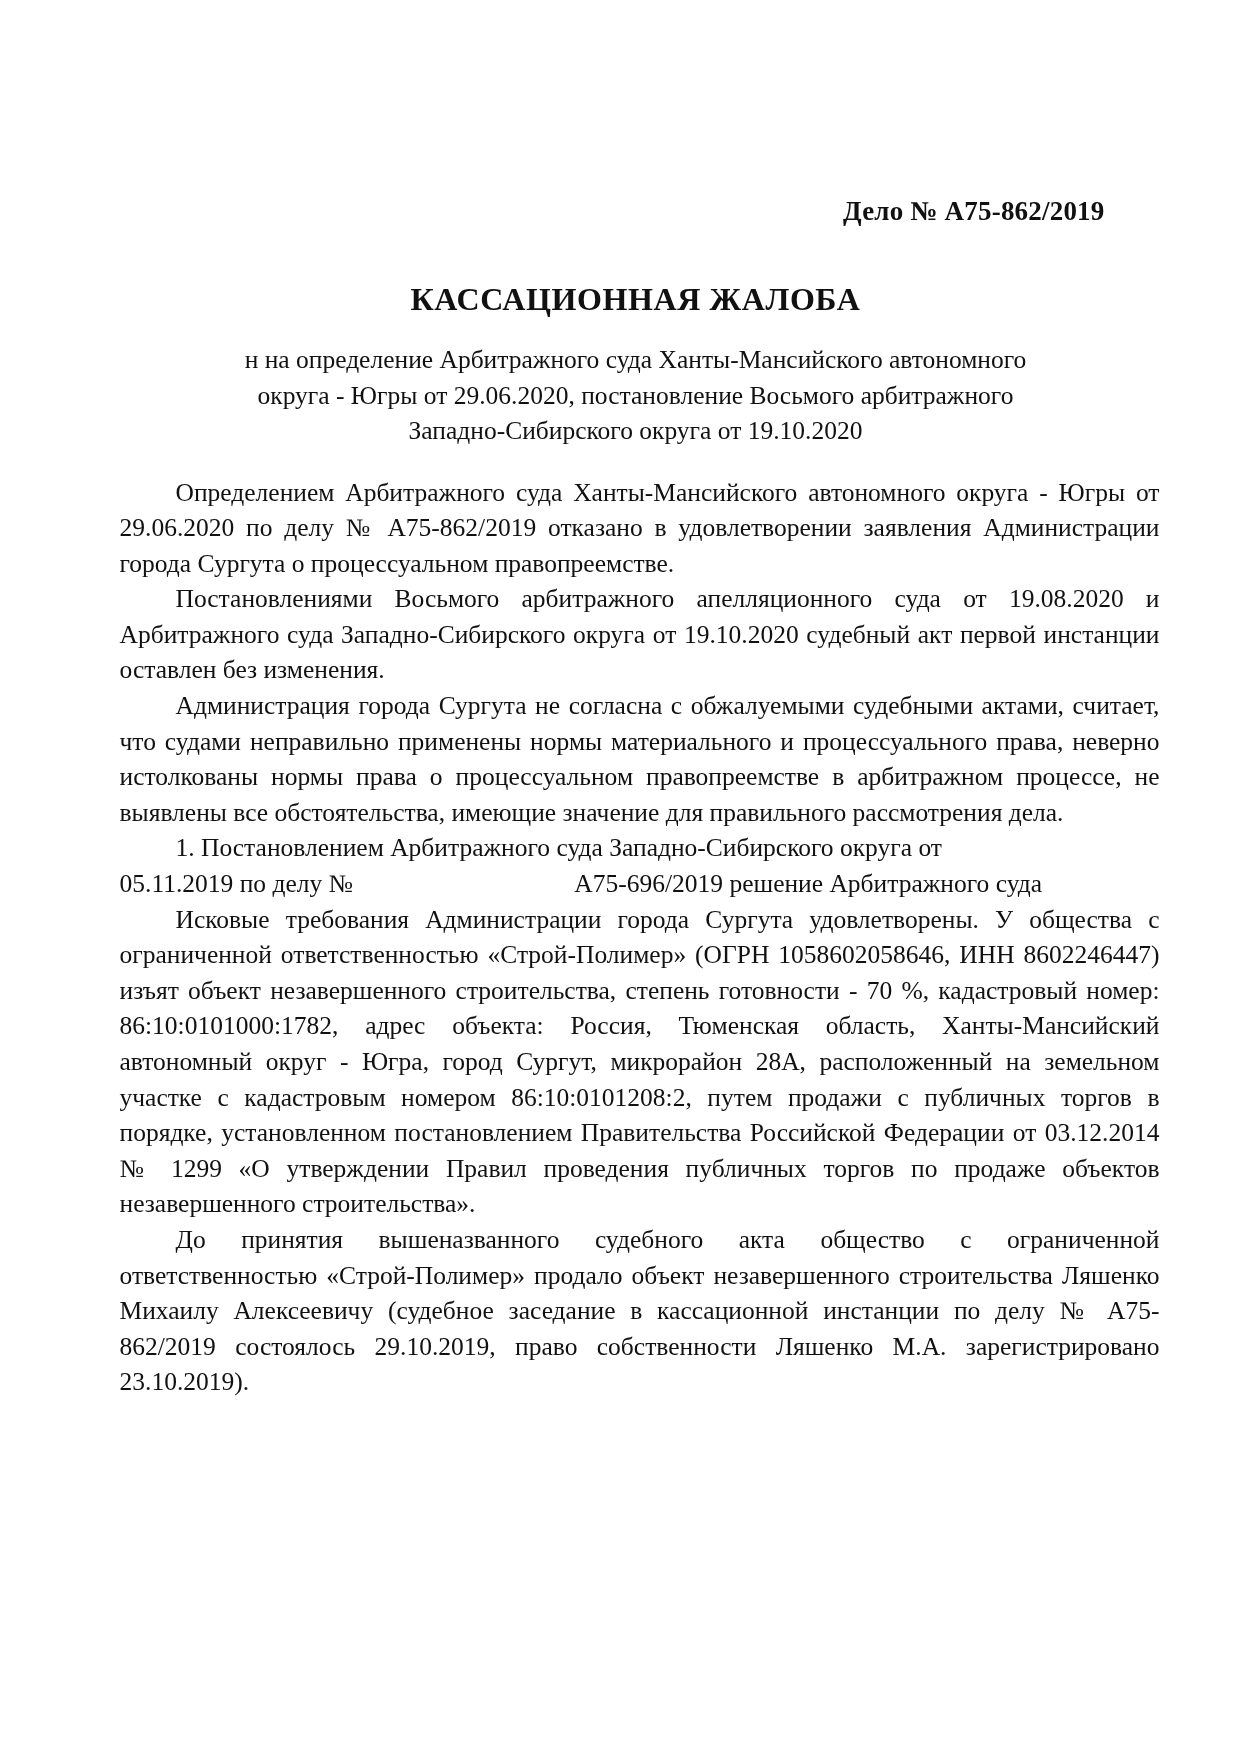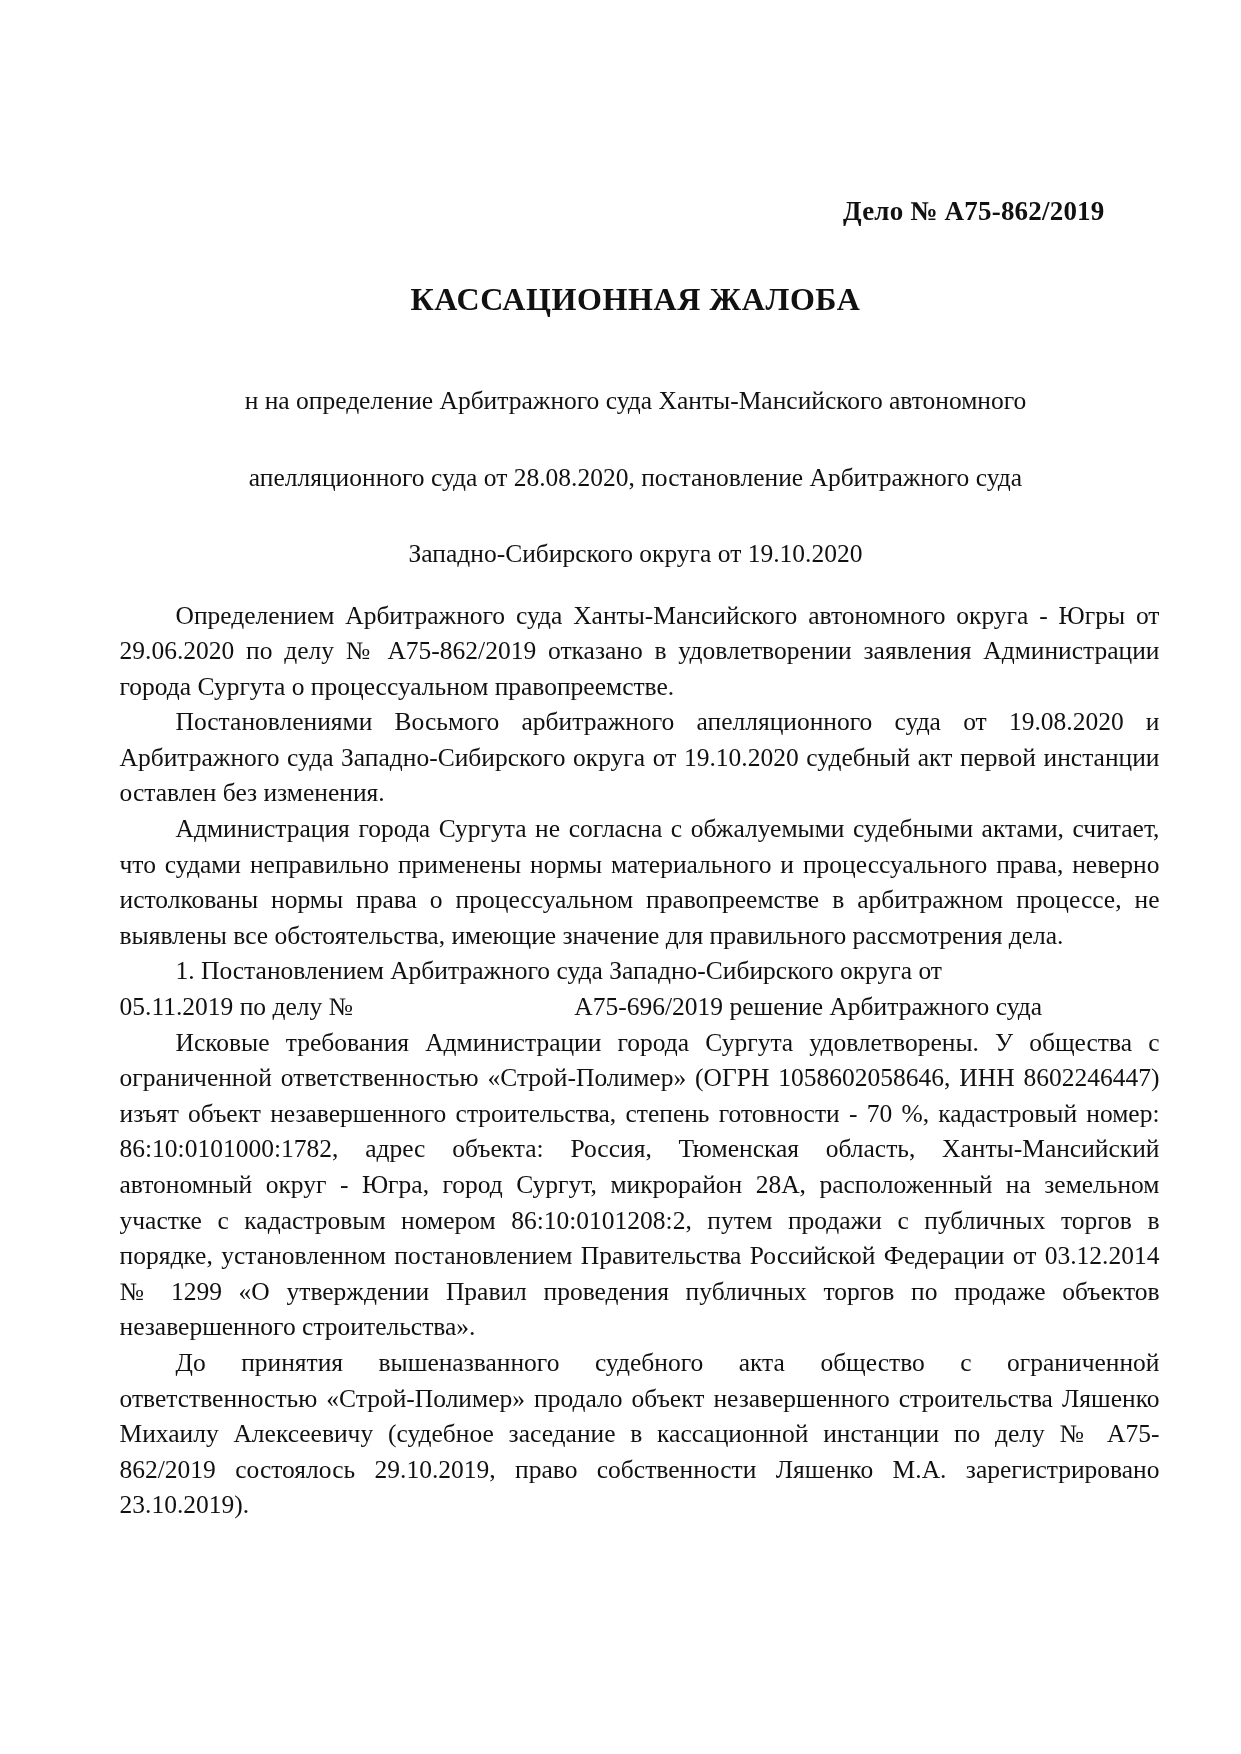--- a/index.html
+++ b/index.html
@@ -53,21 +53,20 @@
     text-align: center;
     font-size: 25.5px;
     line-height: 35.5px;
     margin: 0;
     padding-top: 24px;
     padding-left: 60px;
     padding-right: 60px;
   }
   .subtitle .sub-line {
     display: block;
-    margin-top: 41px;
   }
 
   
   .body-block {
     padding-top: 26px;
     margin-left: 8px;
   }
   p.para {
     margin: 0;
     font-size: 25.5px;
@@ -91,21 +90,21 @@
 
 <div class="page">
   <div class="content">
 
     <div class="case-header">Дело № А75-862/2019</div>
 
     <div class="doc-title">КАССАЦИОННАЯ ЖАЛОБА</div>
 
     <div class="subtitle">
       <span class="sub-line">н на определение Арбитражного суда Ханты-Мансийского автономного</span>
-      <span class="sub-line">апелляционного суда от 28.08.2020, постановление Арбитражного суда</span>
+      <span class="sub-line">округа - Югры от 29.06.2020, постановление Восьмого арбитражного</span>
       <span class="sub-line">Западно-Сибирского округа от 19.10.2020</span>
     </div>
 
     <div class="body-block">
 
       <p class="para">Определением Арбитражного суда Ханты-Мансийского автономного округа - Югры от 29.06.2020 по делу № А75-862/2019 отказано в удовлетворении заявления Администрации города Сургута о процессуальном правопреемстве.</p>
 
       <p class="para">Постановлениями Восьмого арбитражного апелляционного суда от 19.08.2020 и Арбитражного суда Западно-Сибирского округа от 19.10.2020 судебный акт первой инстанции оставлен без изменения.</p>
 
       <p class="para">Администрация города Сургута не согласна с обжалуемыми судебными актами, считает, что судами неправильно применены нормы материального и процессуального права, неверно истолкованы нормы права о процессуальном правопреемстве в арбитражном процессе, не выявлены все обстоятельства, имеющие значение для правильного рассмотрения дела.</p>

